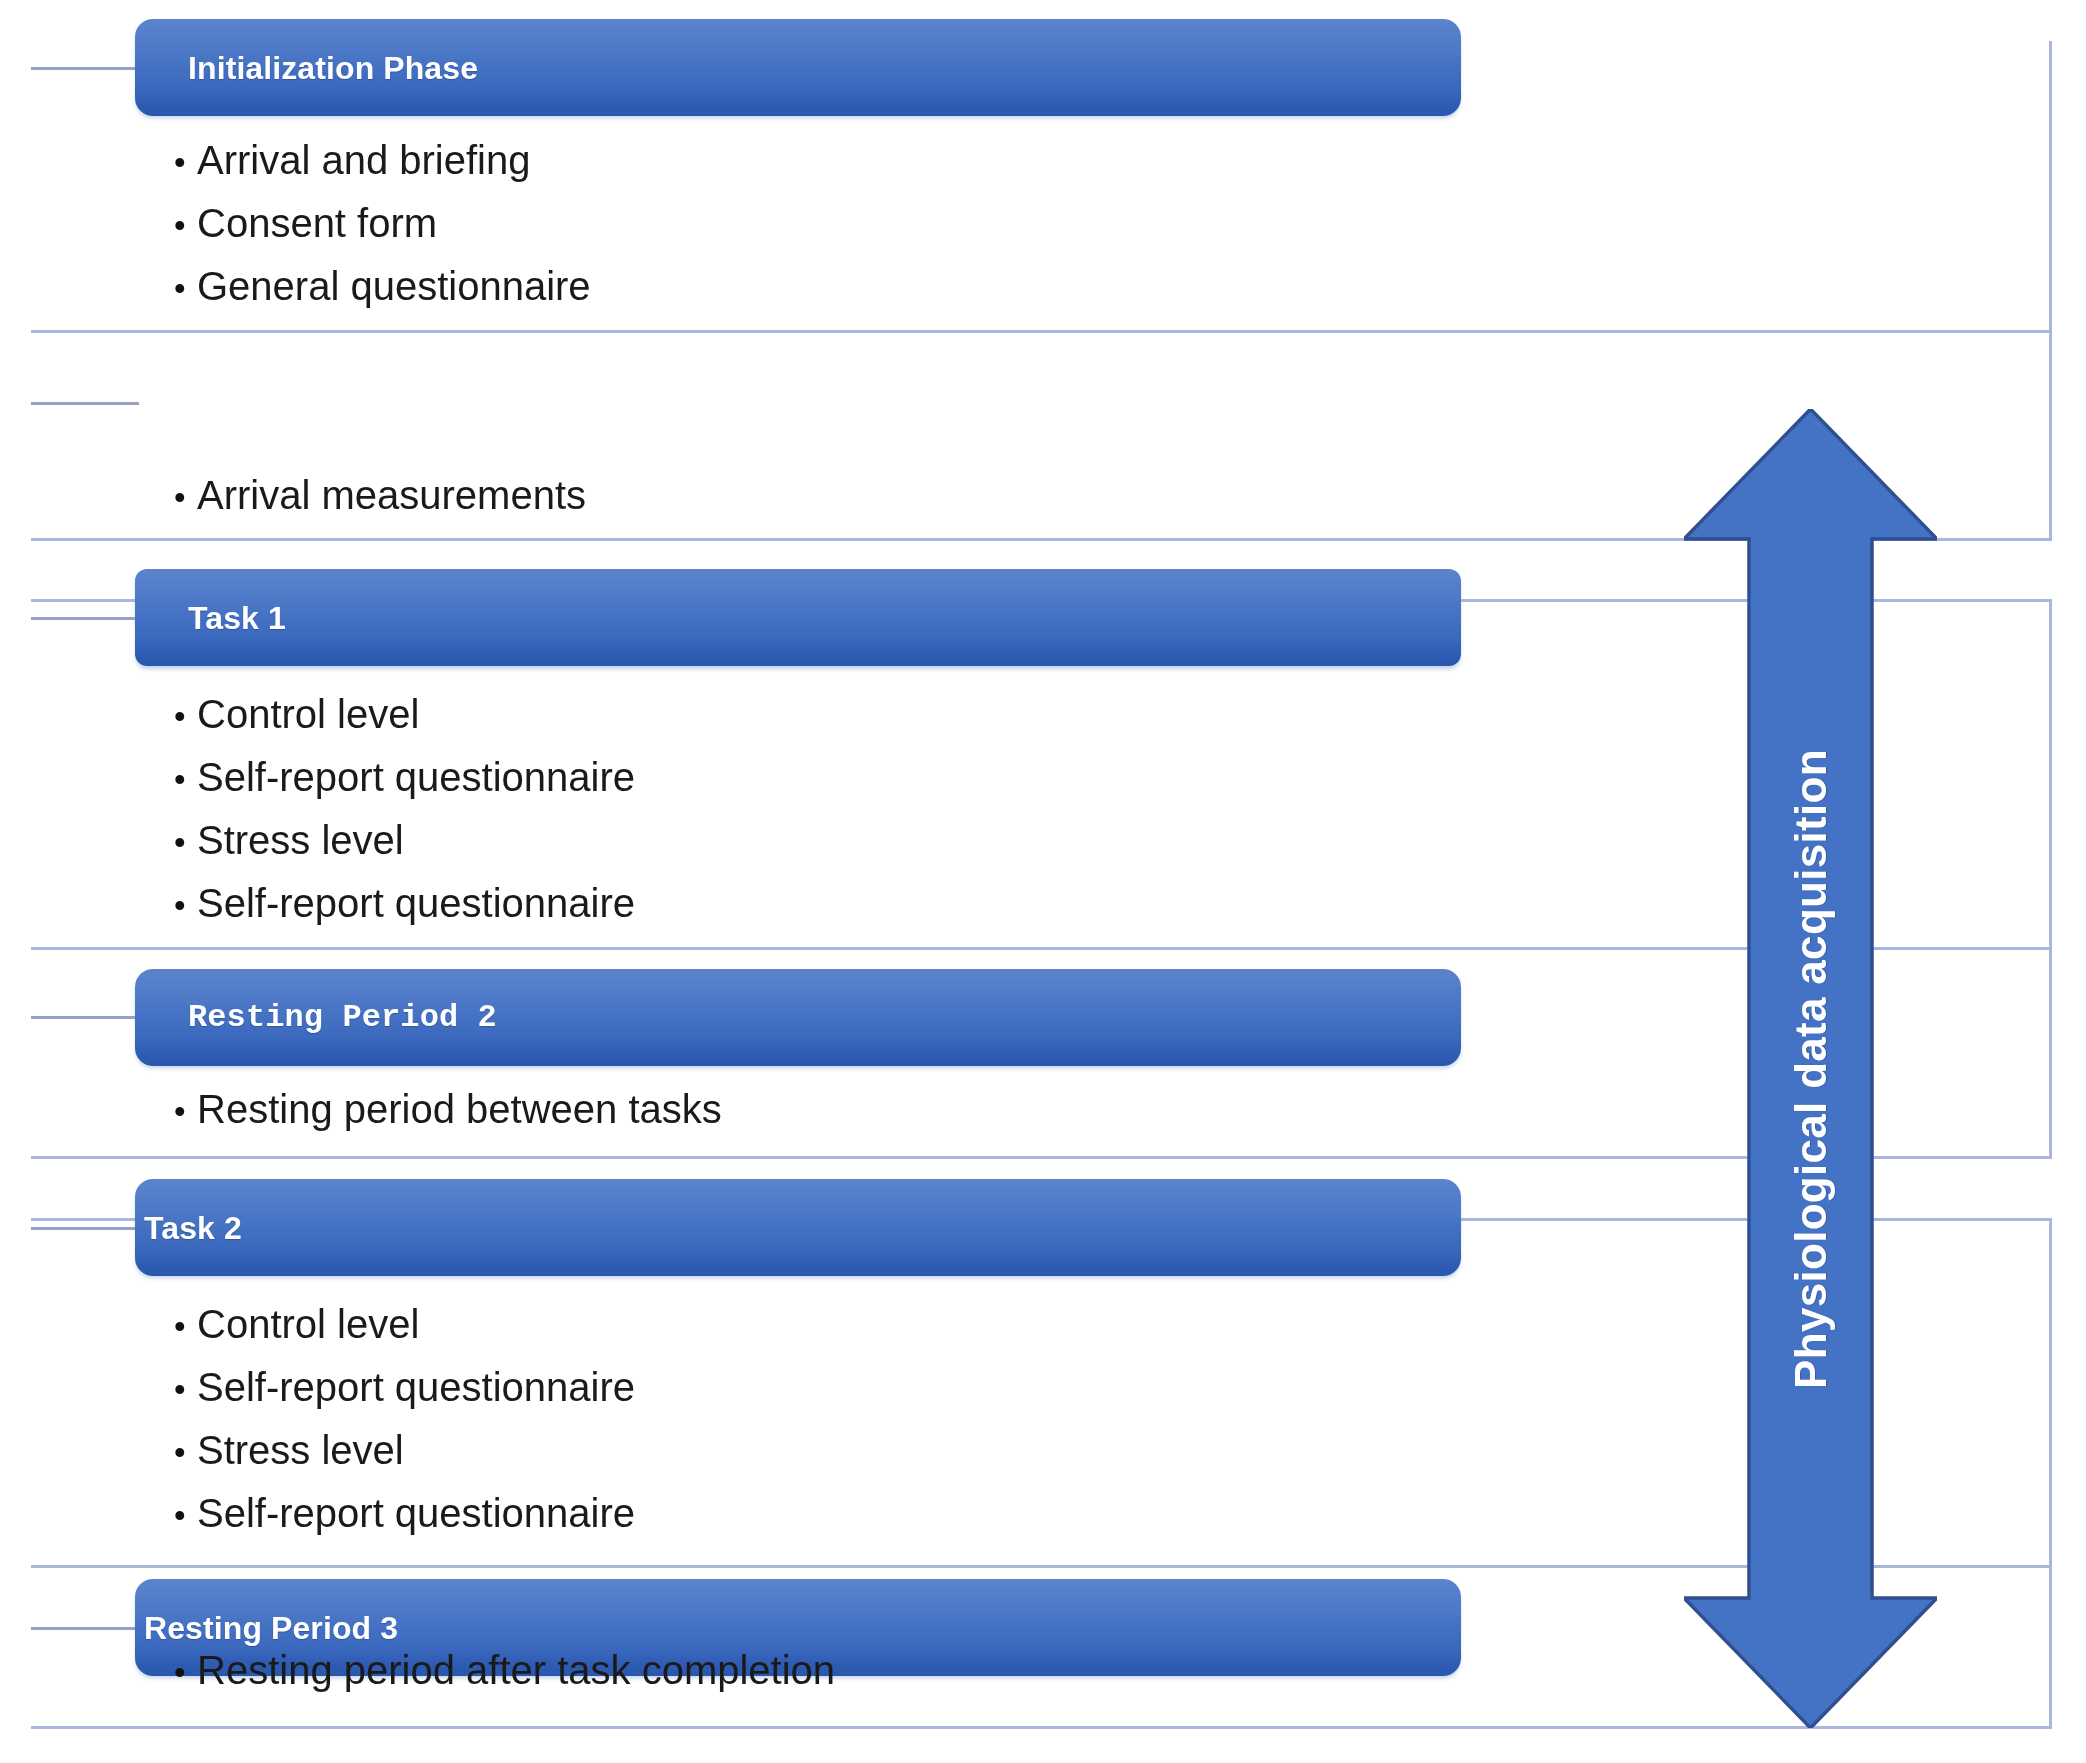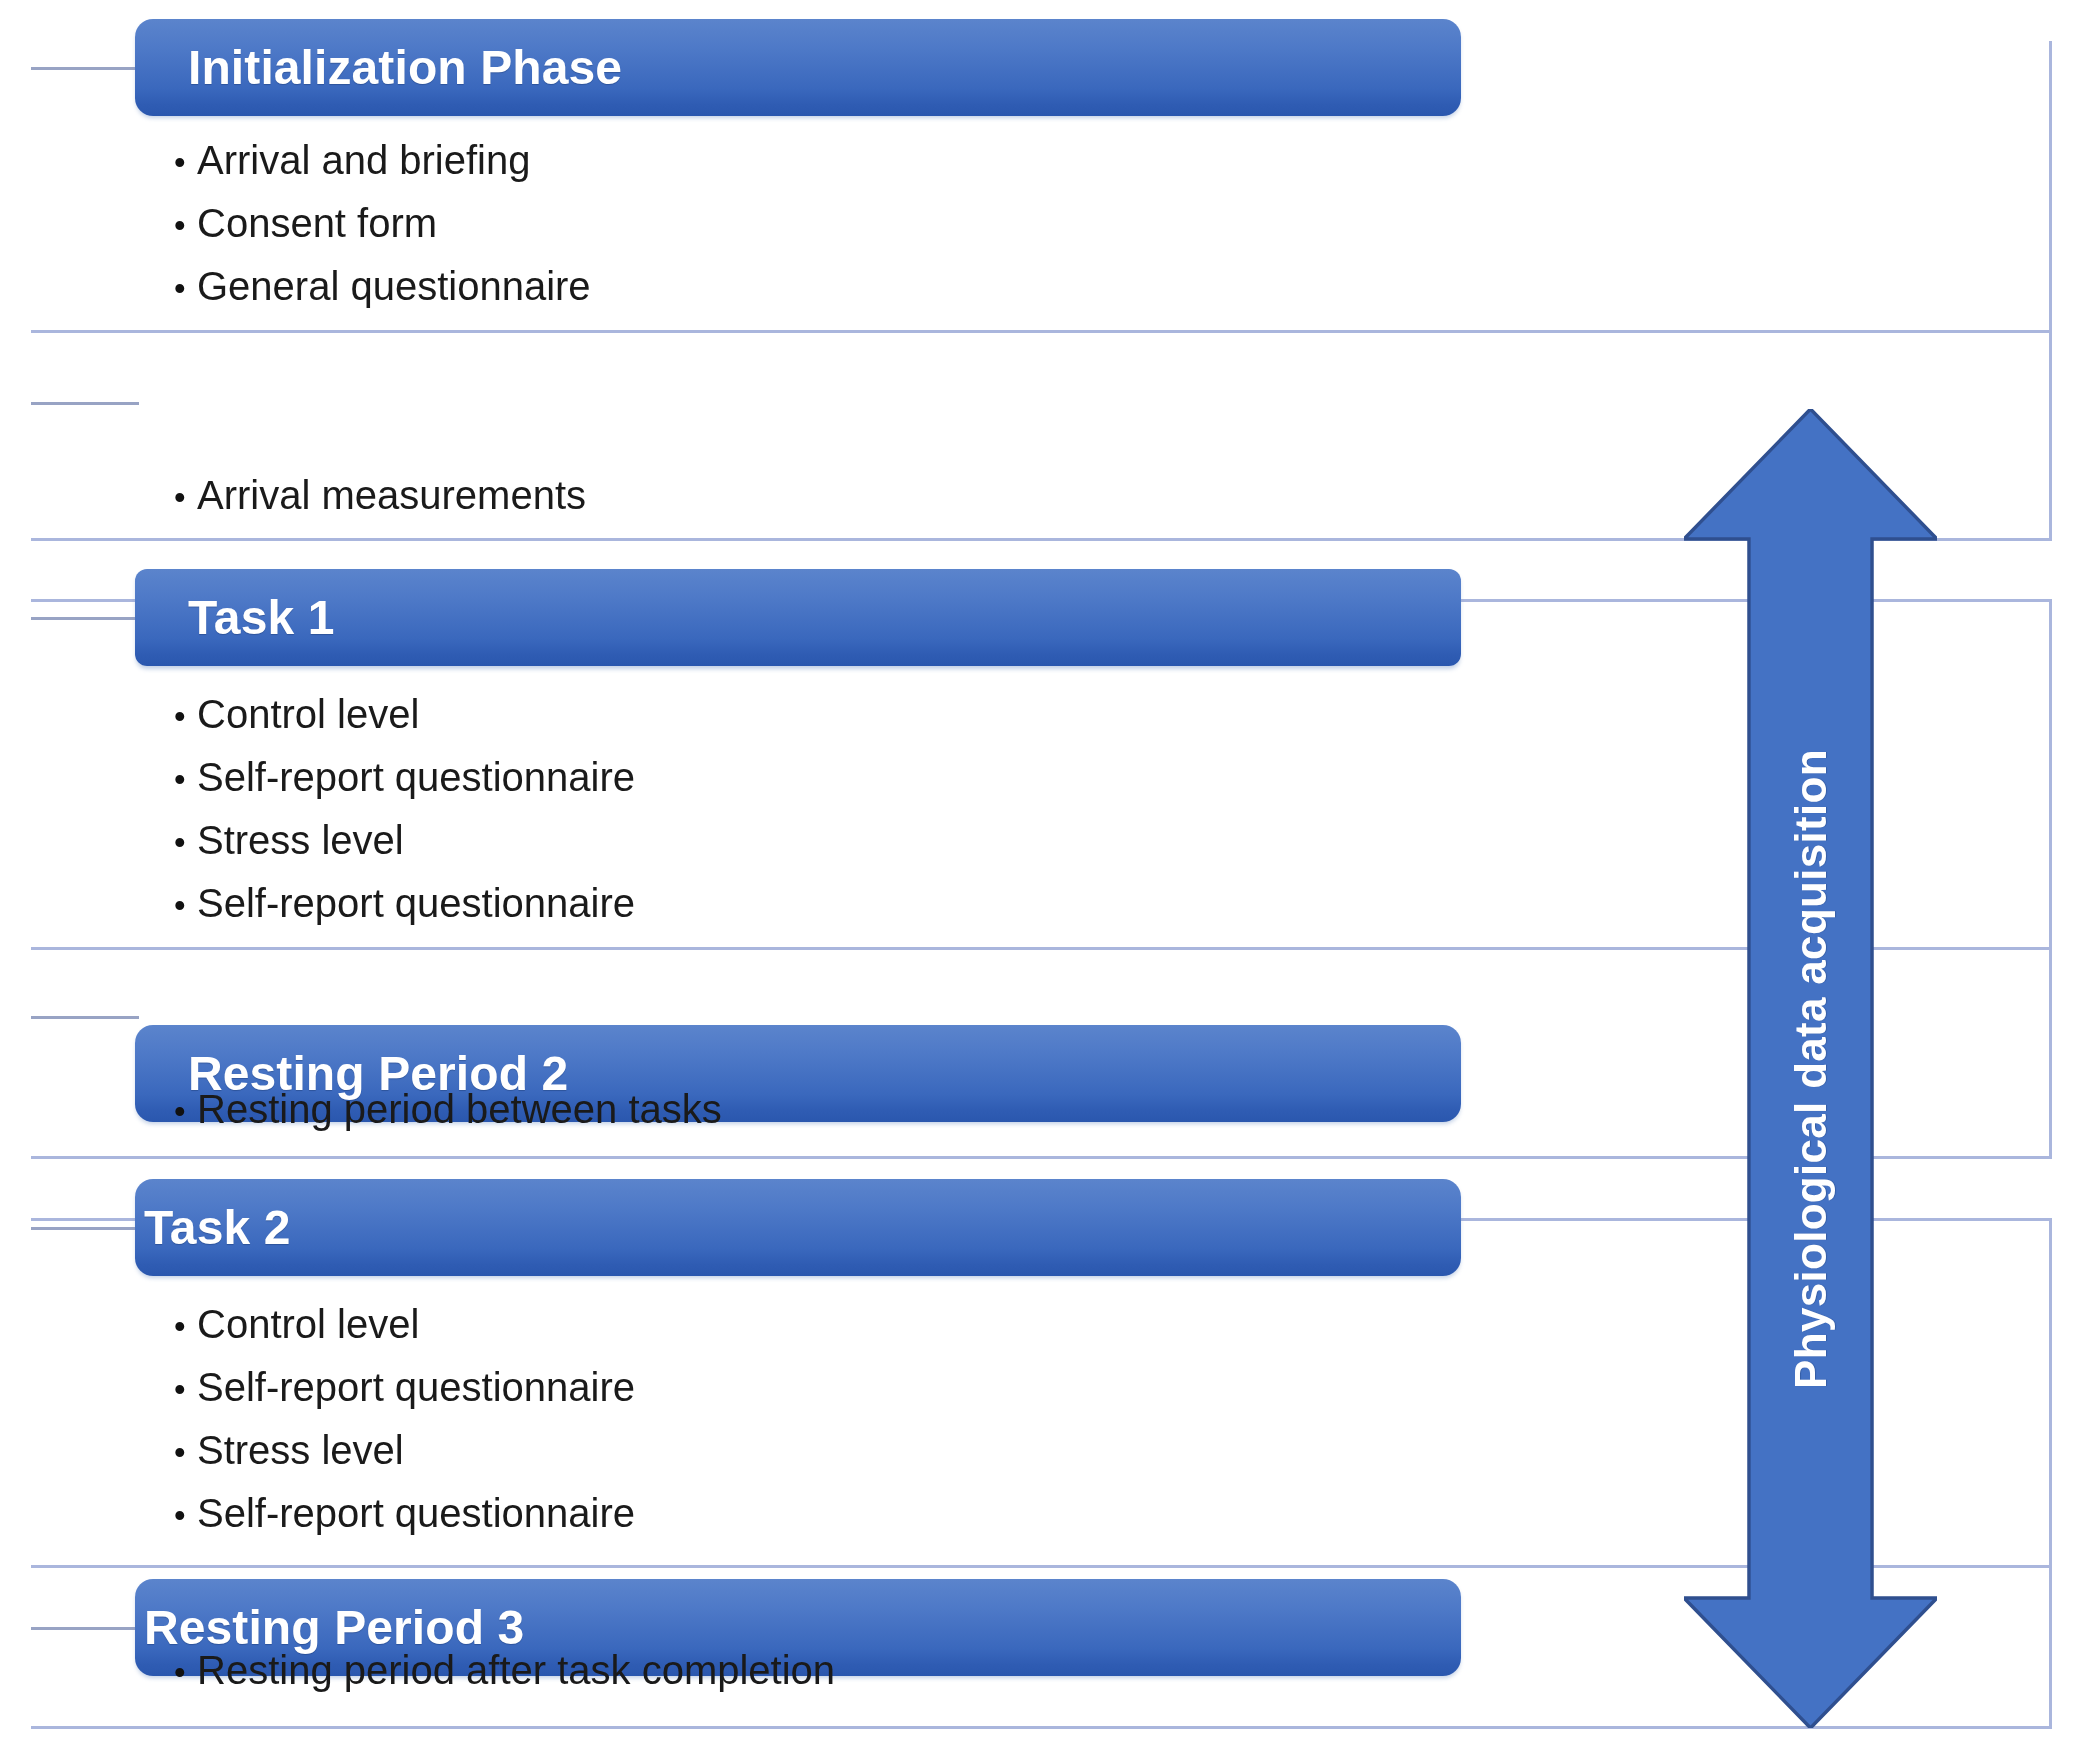--- a/index.html
+++ b/index.html
@@ -56,21 +56,21 @@
                 #2f5cb3 88%,
                 #2a57ae 100%);
     box-shadow: 0 3.4px 4.1px -1.4px rgba(120,150,200,0.45);
     display: flex;
     align-items: center;
     box-sizing: border-box;
     padding-left: 53px;
   }
   .bar-title {
     color: #ffffff;
-    font-size: 48px;
+    font-size: 32px;
     font-weight: bold;
     letter-spacing: 0.1px;
     line-height: 1;
     white-space: nowrap;
     text-shadow: 0 0.7px 0.7px rgba(20,45,95,0.35);
   }
 
   
   .bullets {
     position: absolute;
@@ -197,21 +197,21 @@
     <div class="bullet">
       <span class="dot">•</span>
       <span class="btext">Stress level</span>
     </div>
     <div class="bullet">
       <span class="dot">•</span>
       <span class="btext">Self-report questionnaire</span>
     </div>
   </div>
 
-  <div class="bar" style="top:1025px;">
+  <div class="bar" style="top:969px;font-family:Liberation Mono, monospace;">
     <span class="bar-title">Resting Period 2</span>
   </div>
   <div class="bullets" style="top:1079px;">
     <div class="bullet">
       <span class="dot">•</span>
       <span class="btext">Resting period between tasks</span>
     </div>
   </div>
 
   <div class="bar" style="top:1179px;padding-left:9px;">

